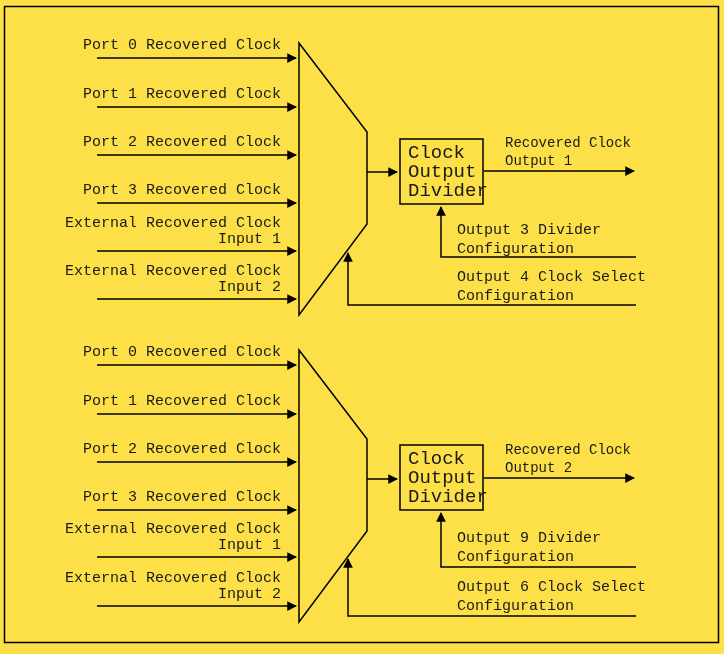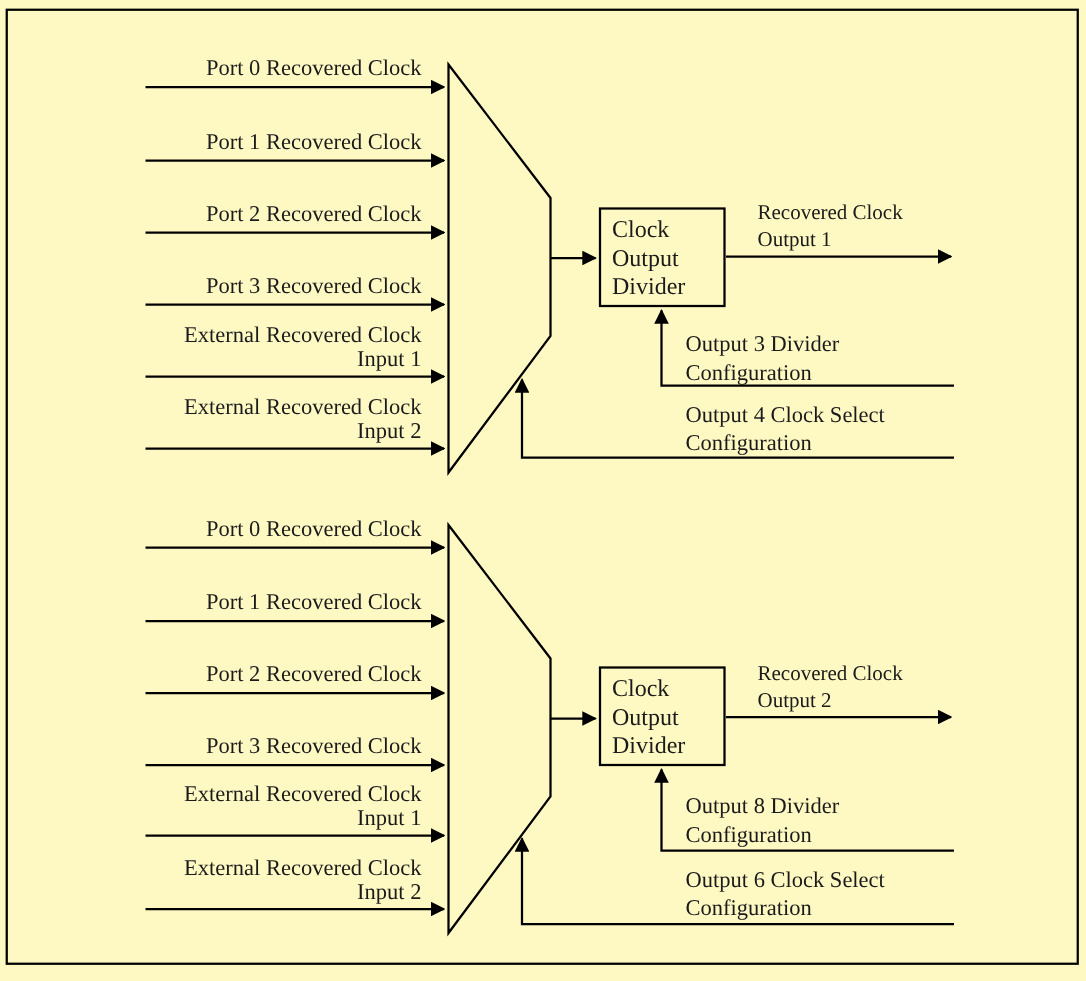--- a/index.html
+++ b/index.html
@@ -1,32 +1,32 @@
 <!DOCTYPE html>
 <html><head>
 <meta charset="utf-8">
 <style>
   html,body{margin:0;padding:0;background:#ffffff;}
   .page{
-    position:relative;width:724px;height:654px;background:#fef9c3;
-    font-family:Liberation Serif, serif;color:#1a1a1a;overflow:hidden;
+    position:relative;width:724px;height:654px;background:#fde047;
+    font-family:Liberation Mono, monospace;color:#1a1a1a;overflow:hidden;
   }
   svg.geo{position:absolute;left:0;top:0;}
   svg.geo line, svg.geo path, svg.geo polygon, svg.geo rect{
     stroke:#000000;stroke-width:1.5;fill:none;
   }
   svg.geo marker path{fill:#000000;stroke:none;}
   .lbl{
     position:absolute;font-size:15px;line-height:16px;
     white-space:pre-line;
   }
   .in{left:60px;width:221px;text-align:right;}
   .boxlbl{
     position:absolute;left:400px;width:83px;box-sizing:border-box;
-    padding:5px 12px 0 8px;font-size:16px;line-height:19px;white-space:pre-line;
+    padding:5px 12px 0 8px;font-size:19px;line-height:19px;white-space:pre-line;
   }
   .out{position:absolute;left:505px;font-size:14px;line-height:18px;white-space:pre-line;}
   .cfg{position:absolute;left:457px;font-size:15px;line-height:19px;white-space:pre-line;}
 </style>
 </head>
 <body>
 
 <div class="page">
 
   <svg class="geo" width="724" height="654" viewBox="0 0 724 654">
@@ -93,18 +93,18 @@
   <div class="lbl in" style="top:490px">Port 3 Recovered Clock</div>
   <div class="lbl in" style="top:522px">External Recovered Clock
 Input 1</div>
   <div class="lbl in" style="top:571px">External Recovered Clock
 Input 2</div>
   <div class="boxlbl" style="top:445px">Clock
 Output
 Divider</div>
   <div class="out" style="top:441px">Recovered Clock
 Output 2</div>
-  <div class="cfg" style="top:529px">Output 8 Divider
+  <div class="cfg" style="top:529px">Output 9 Divider
 Configuration</div>
   <div class="cfg" style="top:578px">Output 6 Clock Select
 Configuration</div>
 
 </div>
 
 </body></html>

